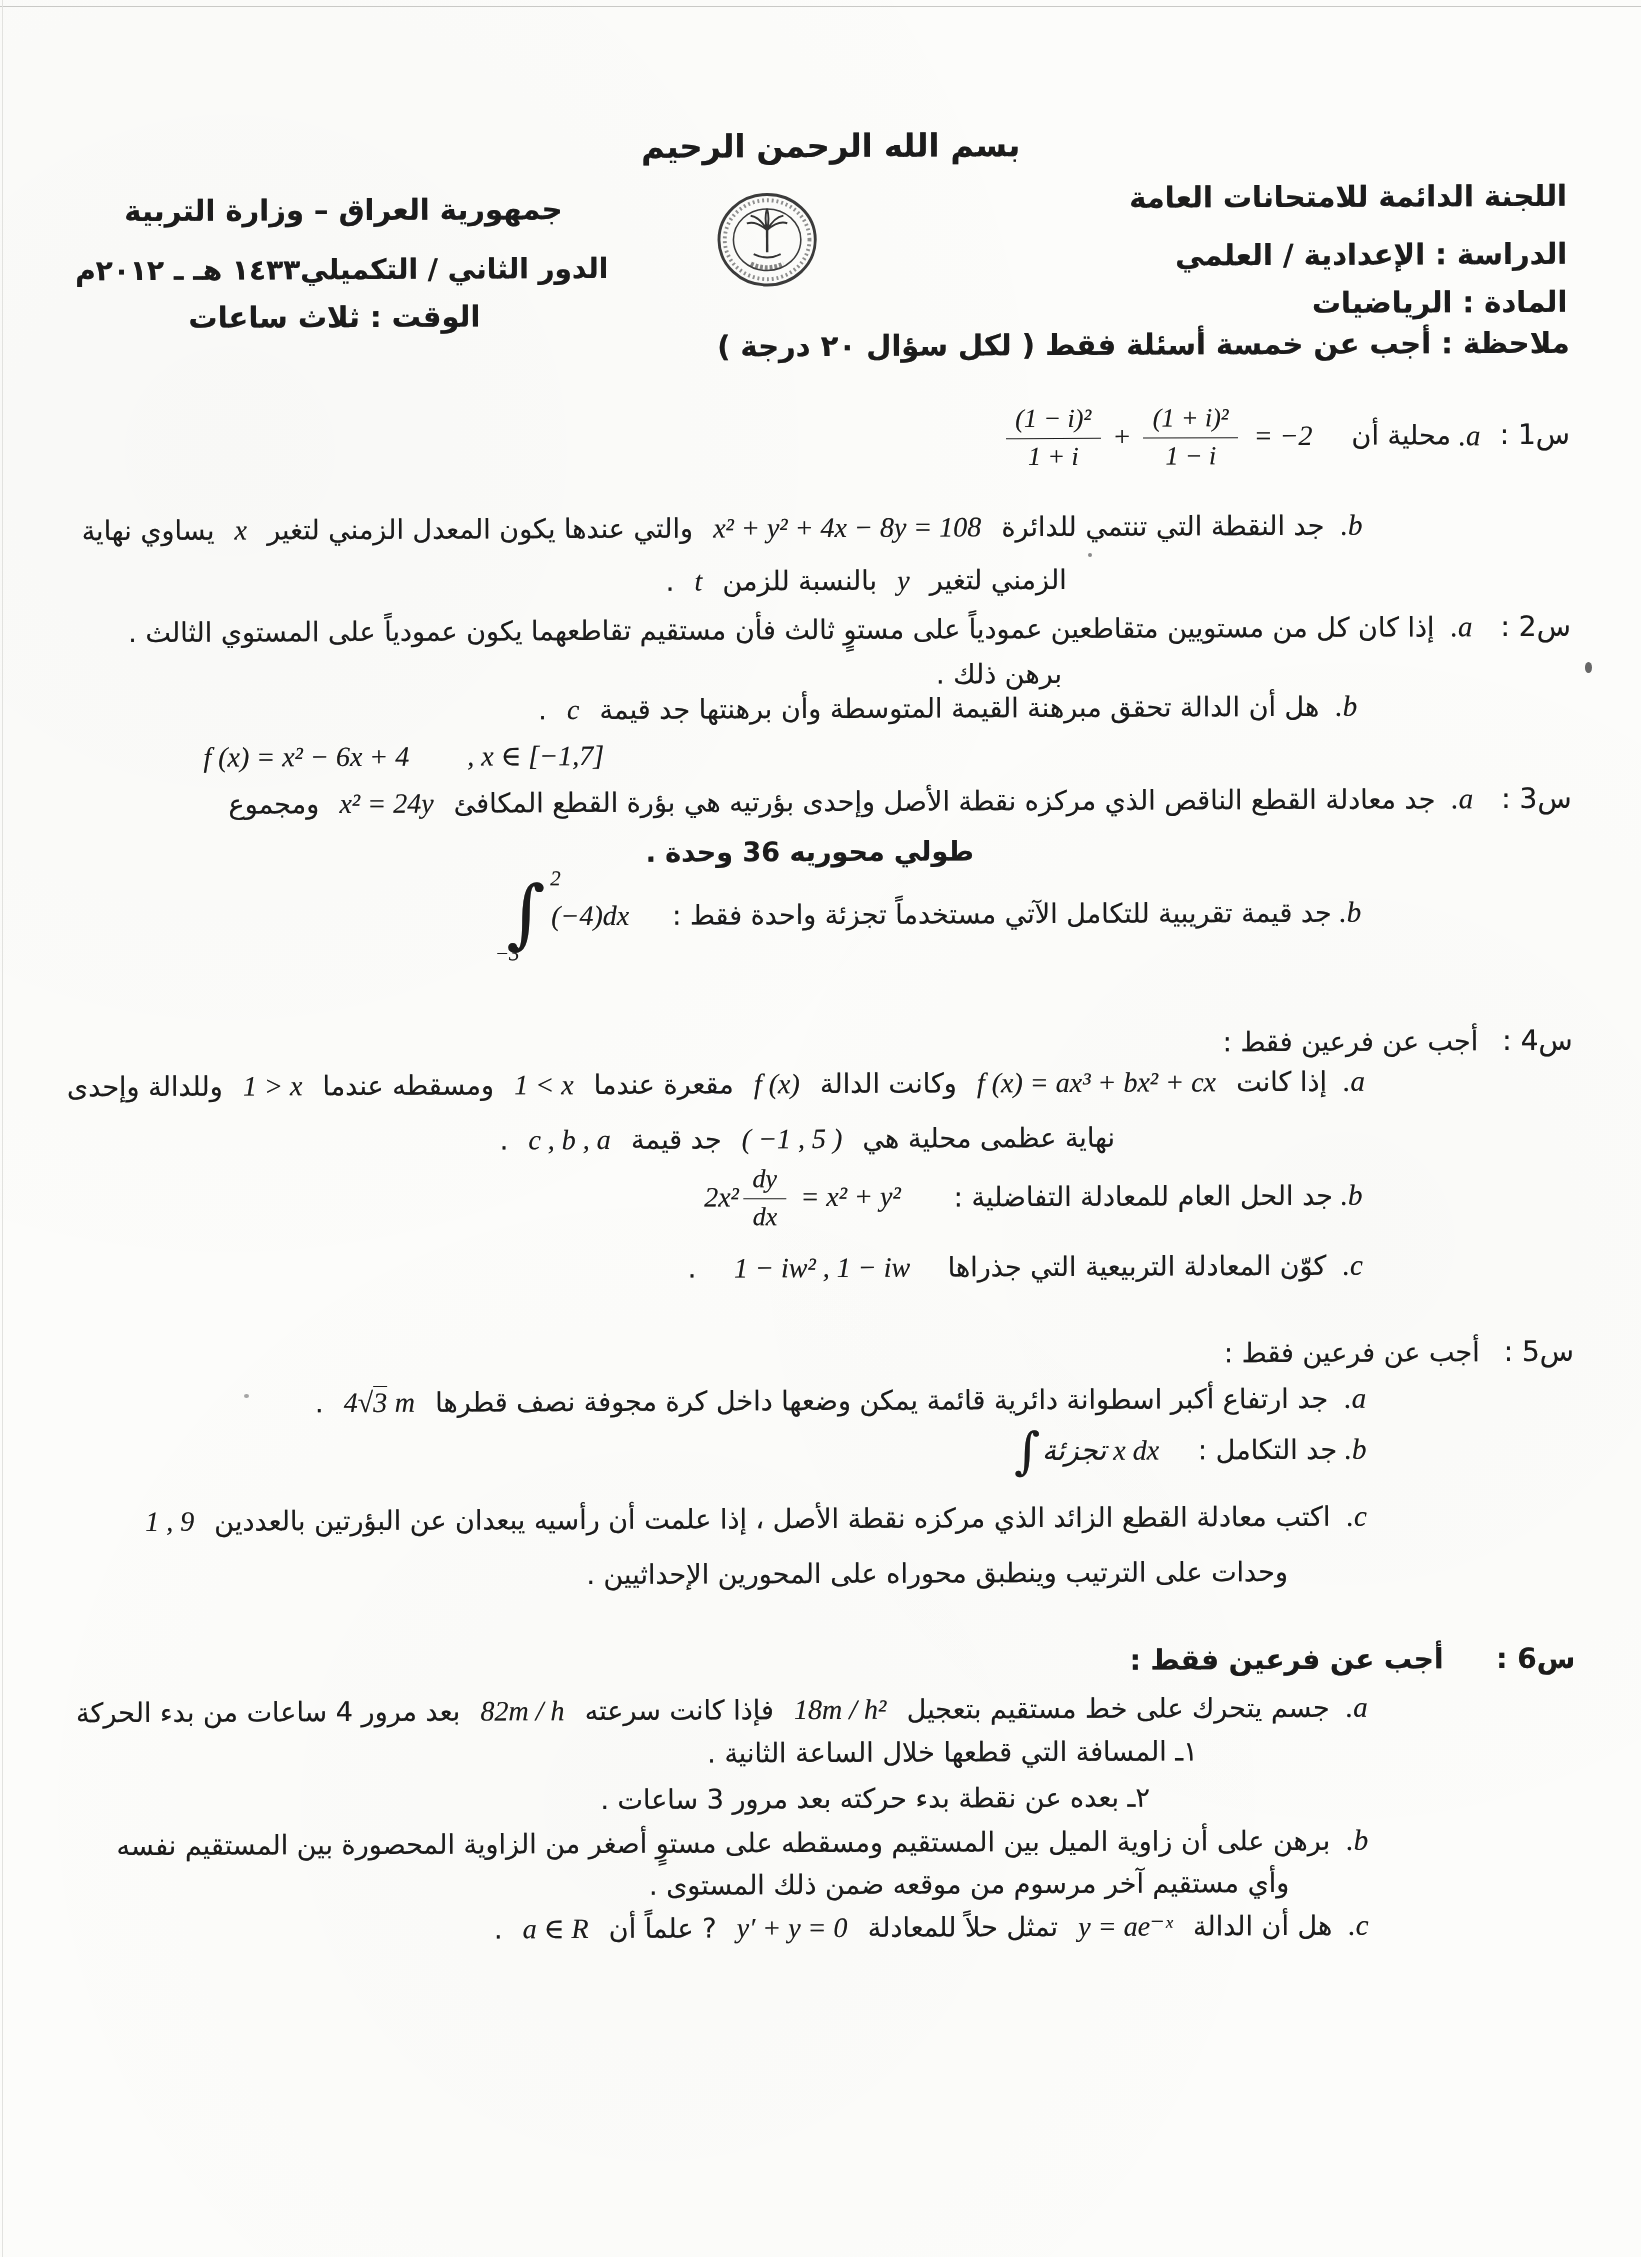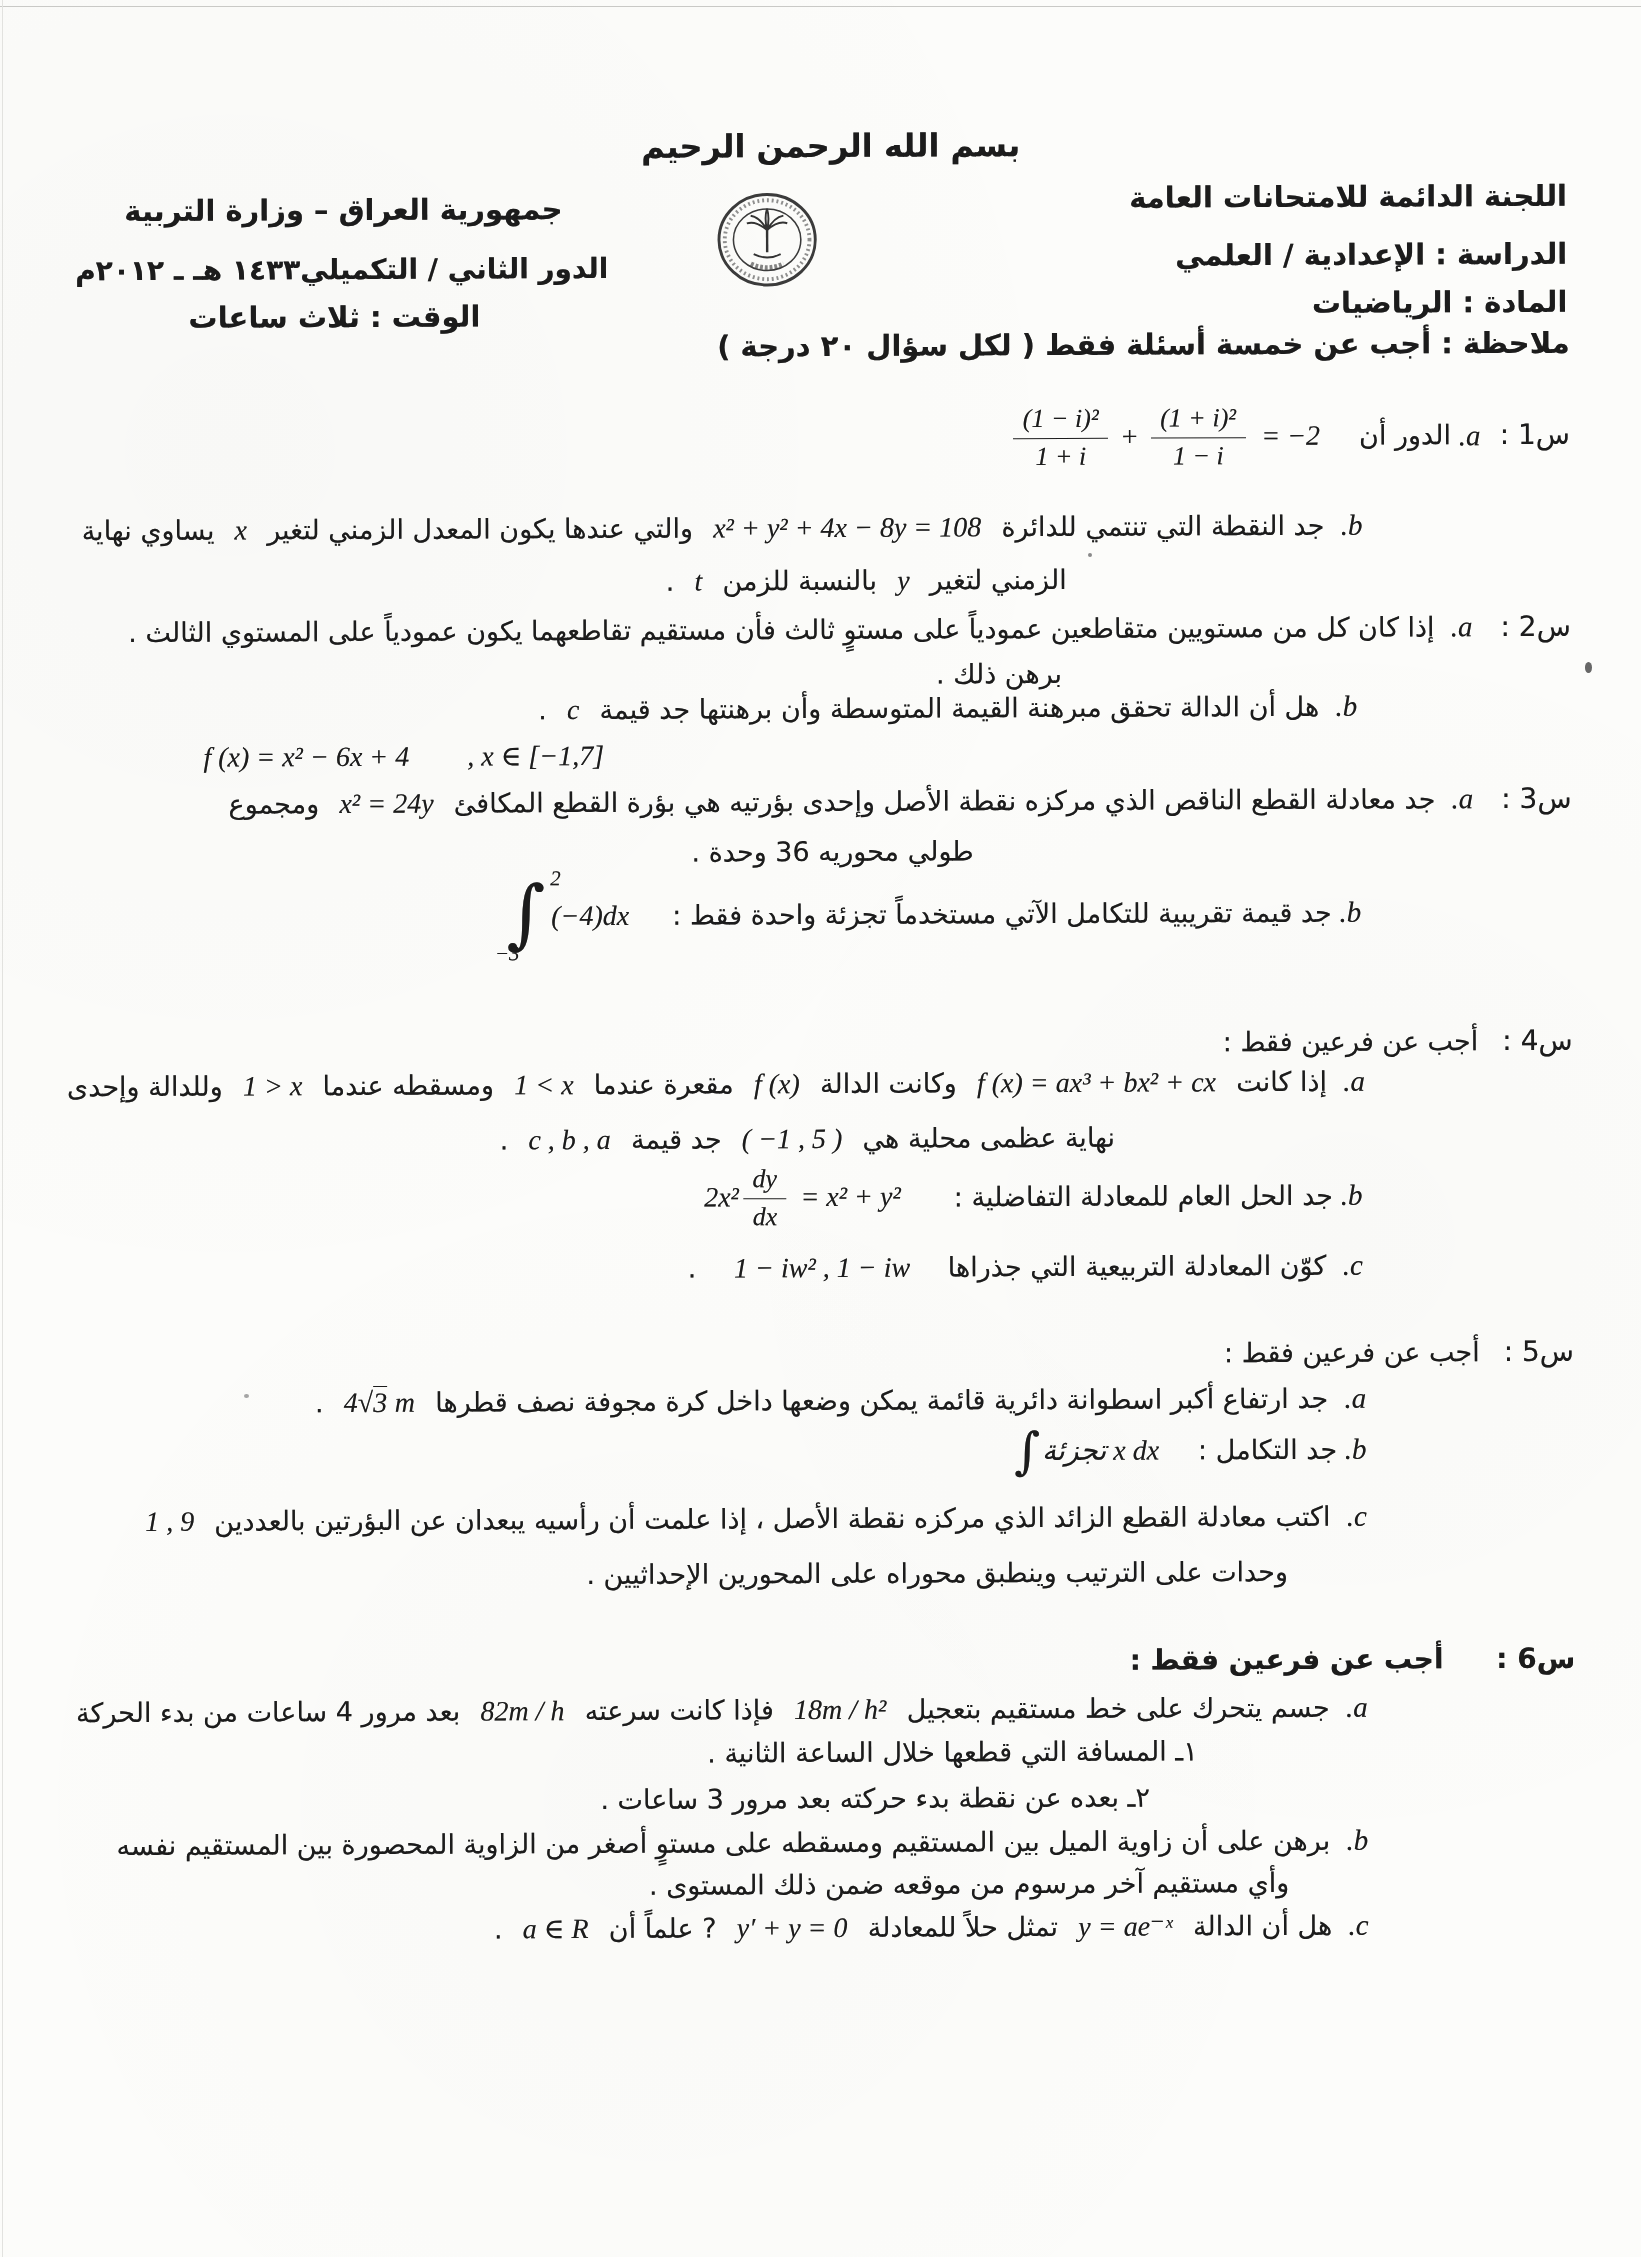--- a/index.html
+++ b/index.html
@@ -68,21 +68,21 @@
       <ellipse cx="54" cy="50" rx="35" ry="32" fill="none" stroke="#3b3b3b" stroke-width="1.6"></ellipse>
       <path d="M54 63 L54 40" stroke="#333" stroke-width="2.5" fill="none"></path>
       <path d="M54 40 C46 33 39 31 33 33 M54 40 C62 33 69 31 75 33 M54 40 C48 29 43 26 37 25 M54 40 C60 29 65 26 71 25 M54 40 C51 27 53 21 54 18 M54 40 C57 27 55 21 54 18" stroke="#333" stroke-width="2" fill="none"></path>
       <path d="M40 65 Q54 72 68 65" stroke="#333" stroke-width="2" fill="none"></path>
       <path d="M37 75 Q54 83 71 75" stroke="#444" stroke-width="5" stroke-dasharray="3 2" opacity="0.65" fill="none"></path>
     </svg>
 
     <div class="line" style="top:404px;right:68px;display:flex;align-items:center;">
       <span class="qnum">س1 :</span>
       <span class="sub">a.</span>
-      <span>الدور أن</span>
+      <span>محلية أن</span>
       <span class="eqrow" dir="ltr" style="margin-right:39px;">
         <span class="frac">
             <span class="fn">(1 − i)²</span>
             <span class="fd">1 + i</span>
           </span>
         <span class="op">+</span>
         <span class="frac">
             <span class="fn">(1 + i)²</span>
             <span class="fd">1 − i</span>
           </span>
@@ -127,21 +127,21 @@
       </span>
     </div>
 
     <div class="line" style="top:780px;right:68px;">
       <span class="qnum">س3 :</span>
       <span class="sub">a.</span>
       <span>جد معادلة القطع الناقص الذي مركزه نقطة الأصل وإحدى بؤرتيه هي بؤرة القطع المكافئ</span>
       <span class="m">x² = 24y</span>
       <span>ومجموع</span>
     </div>
-    <div class="line" style="top:832px;right:666px;">
+    <div class="line" style="top:832px;right:666px;font-weight:bold;">
       <span>طولي محوريه 36 وحدة .</span>
     </div>
     <div class="line" style="top:867px;right:275px;display:flex;align-items:center;gap:43px;">
       <span><span class="sub">b.</span><span>جد قيمة تقريبية للتكامل الآتي مستخدماً تجزئة واحدة فقط :</span></span>
       <span class="eqrow" dir="ltr">
         <span class="intcol">
           <span class="ilim up">2</span>
           <span class="isign">∫</span>
           <span class="ilim lo">−3</span>
         </span>

